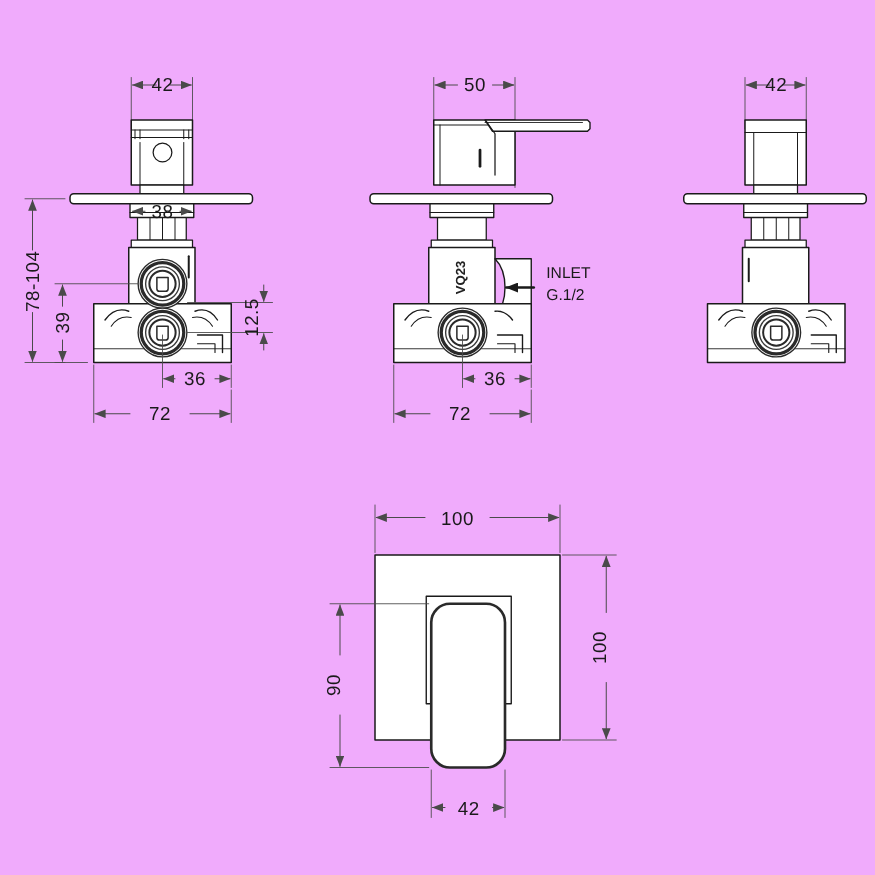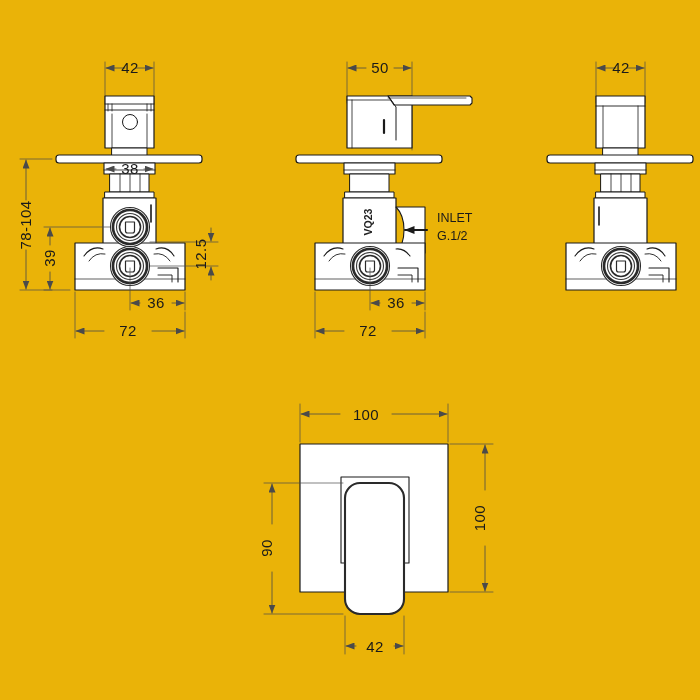--- a/index.html
+++ b/index.html
@@ -7,21 +7,21 @@
     padding: 0;
     background: #ffffff;
   }
   body {
     font-family: "Liberation Sans", sans-serif;
   }
   #sheet {
     position: relative;
     width: 700px;
     height: 700px;
-    background: #eab308;
+    background: #f0abfc;
     overflow: hidden;
   }
   #sheet svg {
     display: block;
     position: absolute;
     left: 0;
     top: 0;
   }
   .dimtext {
     font-family: "Liberation Sans", sans-serif;

